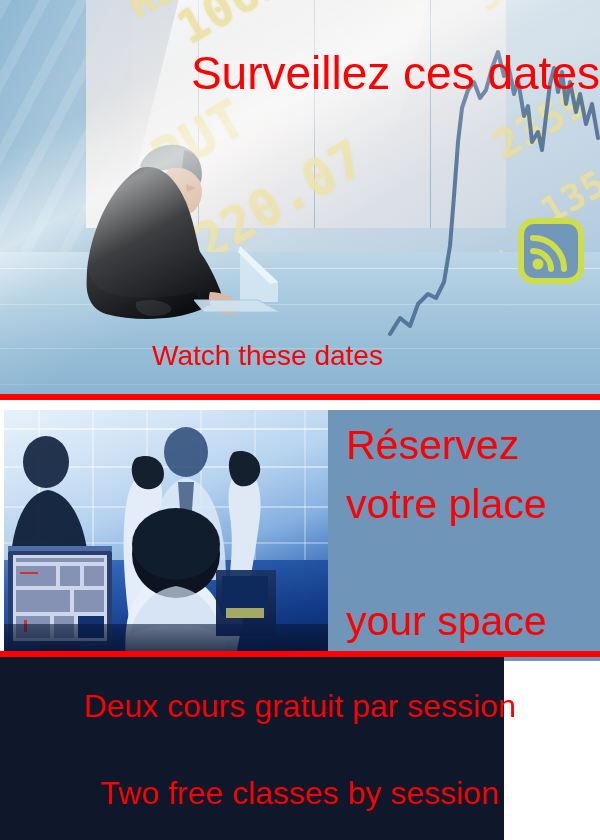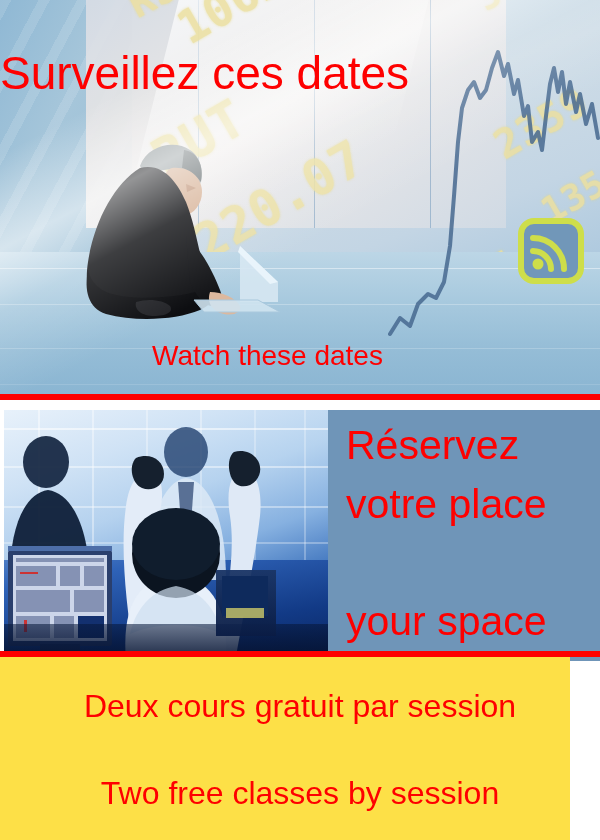--- a/index.html
+++ b/index.html
@@ -30,21 +30,21 @@
   .ticker{position:absolute;color:#ece0a0;font-family:"DejaVu Sans Mono",monospace;font-weight:700;
     letter-spacing:1px;text-shadow:0 0 3px rgba(230,215,120,.75);opacity:.85;
     transform-origin:left top;}
   .chartline{position:absolute;left:388px;top:46px;width:212px;height:300px;}
   .rss-icon{position:absolute;left:518px;top:218px;width:66px;height:66px;}
   .person{position:absolute;}
 
   
   .headline{position:absolute;color:#fe0000;font-family:"Liberation Sans",sans-serif;
     font-weight:400;white-space:nowrap;line-height:1;}
-  #h-fr{left:0;top:50px;width:600px;text-align:left;font-size:46px;}
+  #h-fr{left:0;top:50px;width:600px;text-align:right;font-size:46px;}
   #h-en{left:0;top:342px;width:535px;text-align:center;font-size:28px;}
 
   
   .divider{position:absolute;left:0;width:600px;background:#fe0000;}
   #div-top{top:394px;height:6px;}
   #div-bot{top:651px;height:6px;}
 
   
   .mid-band{position:absolute;left:0;top:400px;width:600px;height:251px;background:#ffffff;margin-top:10px;}
   .mid-photo{position:absolute;left:4px;top:0;width:324px;height:251px;overflow:hidden;
@@ -52,21 +52,21 @@
   .mp-screenwall{position:absolute;left:0;top:0;width:324px;height:150px;
     background:linear-gradient(160deg,#e9f2fb 0%,#d2e4f6 30%,#b9d5f0 55%,#8ab4e2 80%,#4b7fc4 100%);
     opacity:.95;}
   .mp-grid{position:absolute;background:rgba(255,255,255,.55);}
   .mp-dark{position:absolute;}
   .mid-panel{position:absolute;left:328px;top:0;width:272px;height:251px;background:#6f95b8;}
   .panel-line{position:absolute;left:18px;color:#fe0000;font-size:41px;line-height:1;
     font-family:"Liberation Sans",sans-serif;white-space:nowrap;}
 
   
-  .bottom{position:absolute;left:0;top:657px;width:570px;height:183px;background:#fde047;}
+  .bottom{position:absolute;left:0;top:657px;width:504px;height:183px;background:#0f172a;}
   .bl{position:absolute;left:0;width:600px;text-align:center;color:#fe0000;
     font-size:32px;line-height:1;font-family:"Liberation Sans",sans-serif;white-space:nowrap;}
   #bl1{top:33px;}
   #bl2{top:120px;}
 </style>
 </head>
 <body>
 
 <div id="poster">
 

